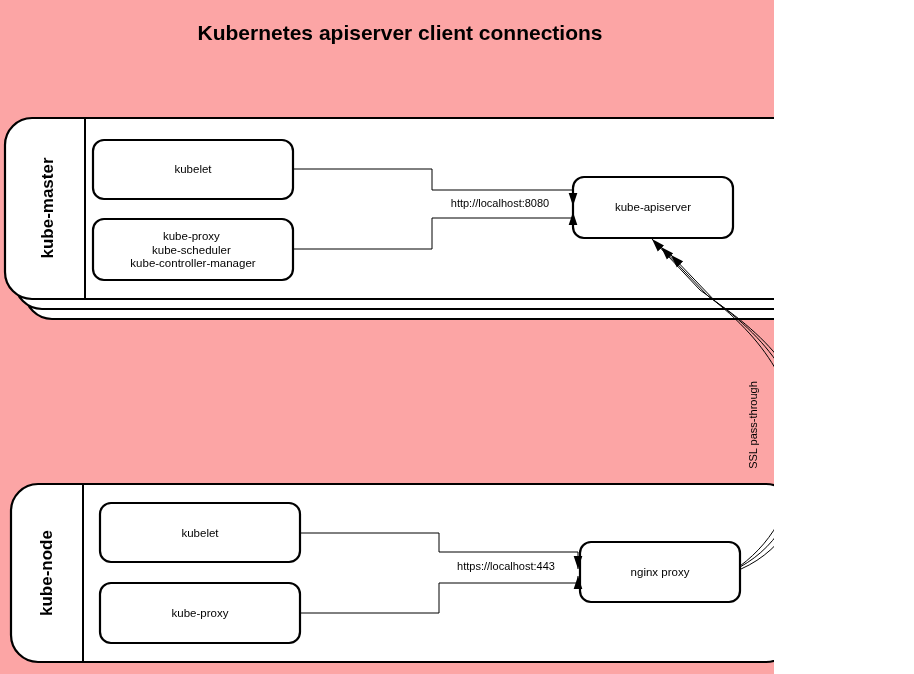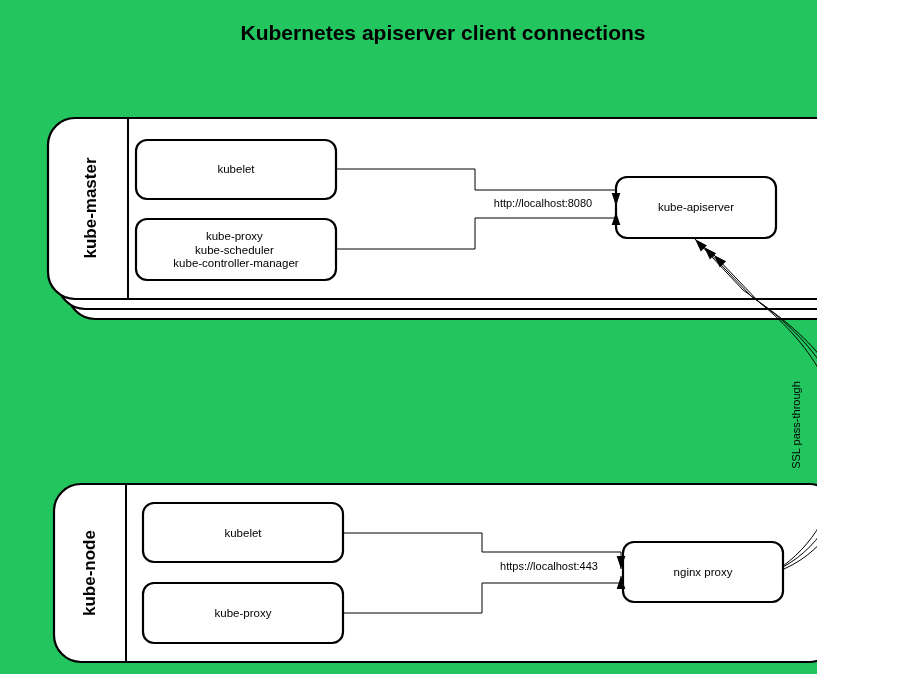--- a/index.html
+++ b/index.html
@@ -5,23 +5,22 @@
   html, body {
     margin: 0;
     padding: 0;
     background: #ffffff;
     font-family: "Liberation Sans", sans-serif;
   }
   .stage {
     position: relative;
     width: 774px;
     height: 674px;
-    background: #22c55e;
+    background: #fca5a5;
     overflow: hidden;
-    padding-left: 43px;
   }
   svg { display: block; }
   .node-box {
     fill: #ffffff;
     stroke: #000000;
     stroke-width: 2.2;
   }
   .cluster-box {
     fill: #ffffff;
     stroke: #000000;

